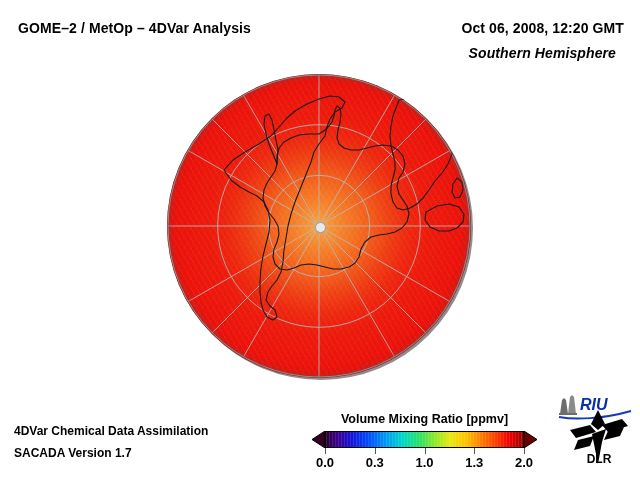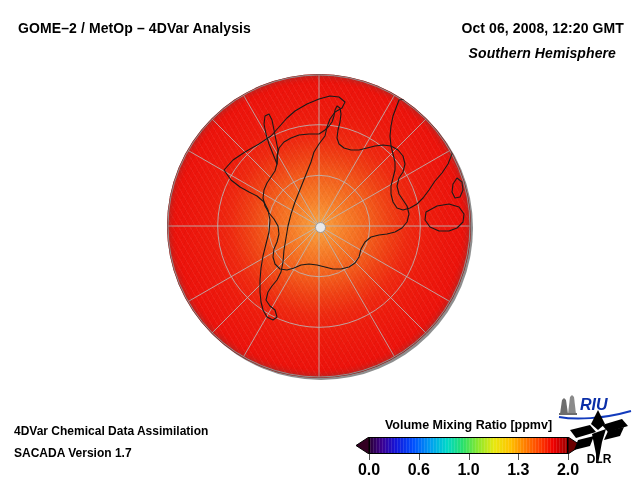--- a/index.html
+++ b/index.html
@@ -140,23 +140,22 @@
     font-size: 12px;
     font-weight: bold;
     line-height: 22px;
     white-space: nowrap;
   }
 
   
   #colorbar-block {
     position: absolute;
     left: 312px;
-    bottom: 1px;
+    bottom: 7px;
     width: 225px;
-    margin-left: 44px;
   }
   #cb-title {
     font-size: 12.5px;
     font-weight: bold;
     text-align: center;
     margin-bottom: 5px;
     white-space: nowrap;
   }
   #cb-row {
     position: relative;
@@ -210,21 +209,21 @@
   }
   #cb-labels {
     position: relative;
     height: 18px;
     margin: 1px 13px 0 13px;
   }
   .cb-label {
     position: absolute;
     top: 0;
     transform: translateX(-50%);
-    font-size: 16px;
+    font-size: 13px;
     font-weight: bold;
     white-space: nowrap;
   }
 
   
   #logo-riu {
     position: absolute;
     left: 557px;
     top: 372px;
     width: 76px;
@@ -341,21 +340,21 @@
   </div>
   <div id="cb-ticks">
     <div class="cb-tick" style="left:0%"></div>
     <div class="cb-tick" style="left:25%"></div>
     <div class="cb-tick" style="left:50%"></div>
     <div class="cb-tick" style="left:75%"></div>
     <div class="cb-tick" style="left:100%"></div>
   </div>
   <div id="cb-labels">
     <span class="cb-label" style="left:0%">0.0</span>
-    <span class="cb-label" style="left:25%">0.6</span>
+    <span class="cb-label" style="left:25%">0.3</span>
     <span class="cb-label" style="left:50%">1.0</span>
     <span class="cb-label" style="left:75%">1.3</span>
     <span class="cb-label" style="left:100%">2.0</span>
   </div>
 </div>
 
 <div id="logo-riu">
   <svg width="76" height="26" viewBox="0 0 76 26">
 
     <polygon points="3,20 5,6 7,4 9,6 11,20" fill="#6d6d6d"></polygon>

